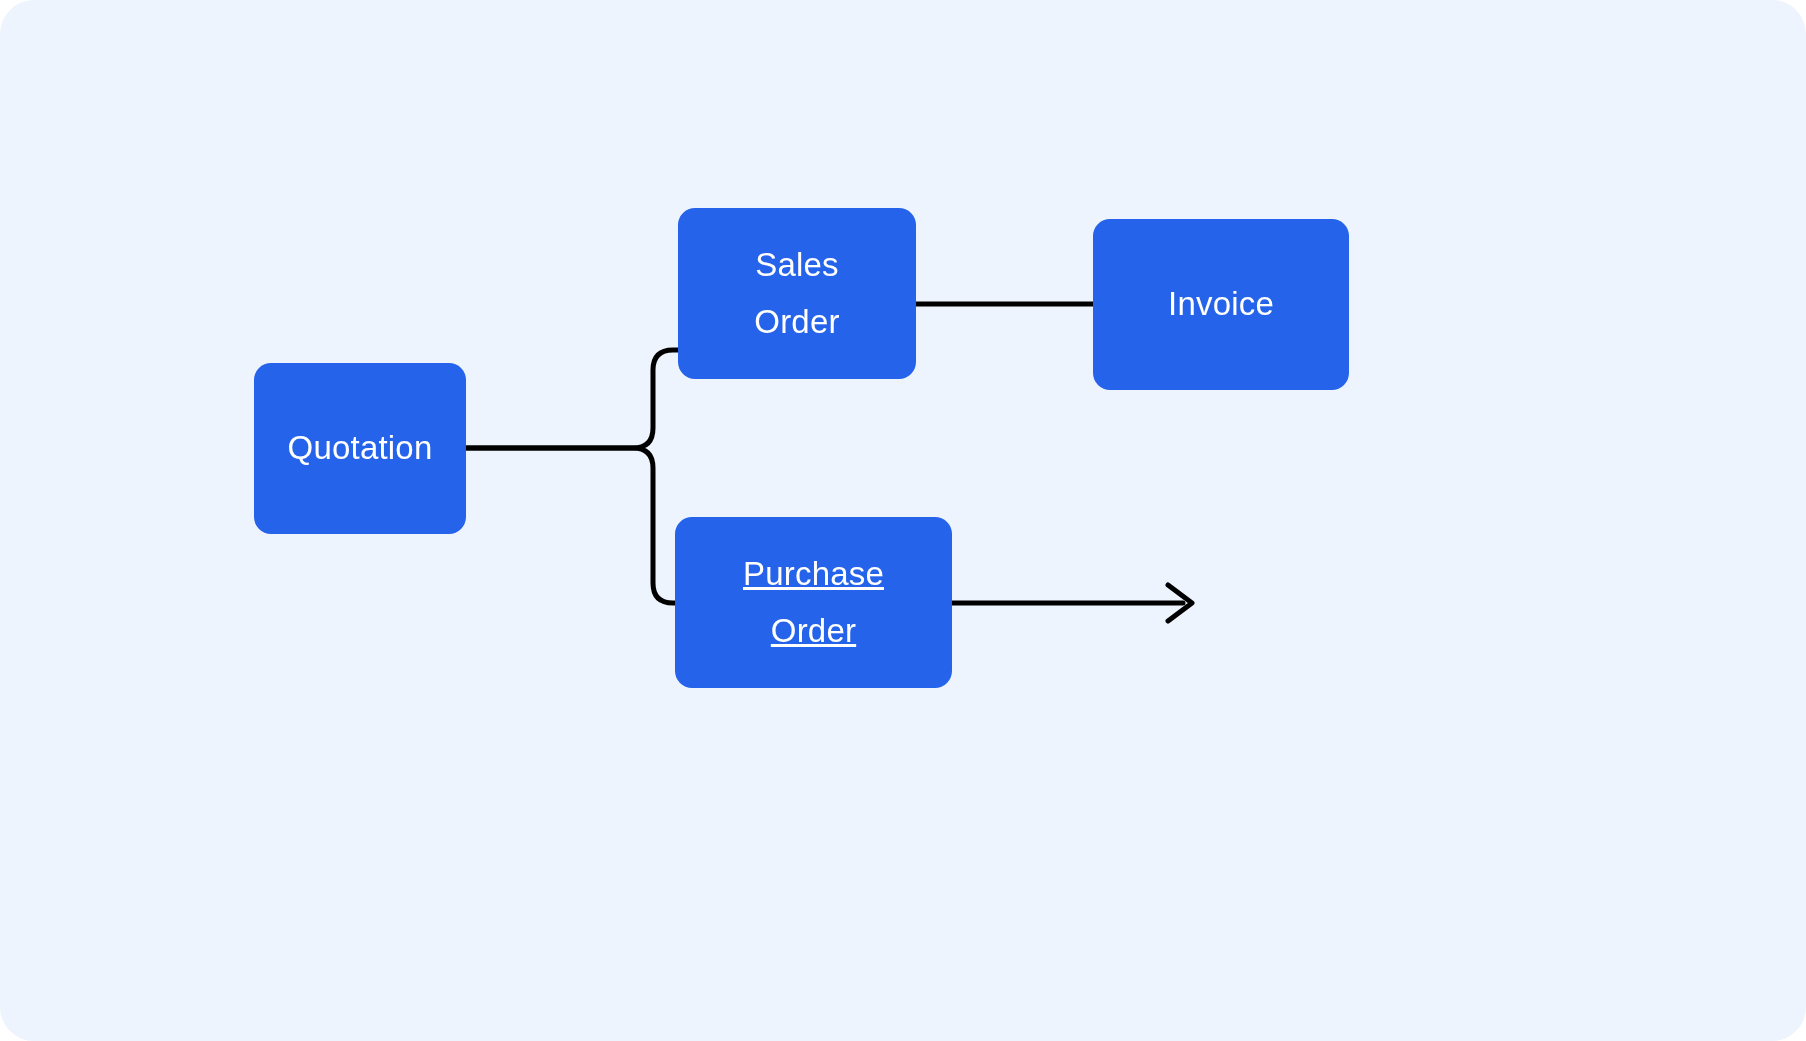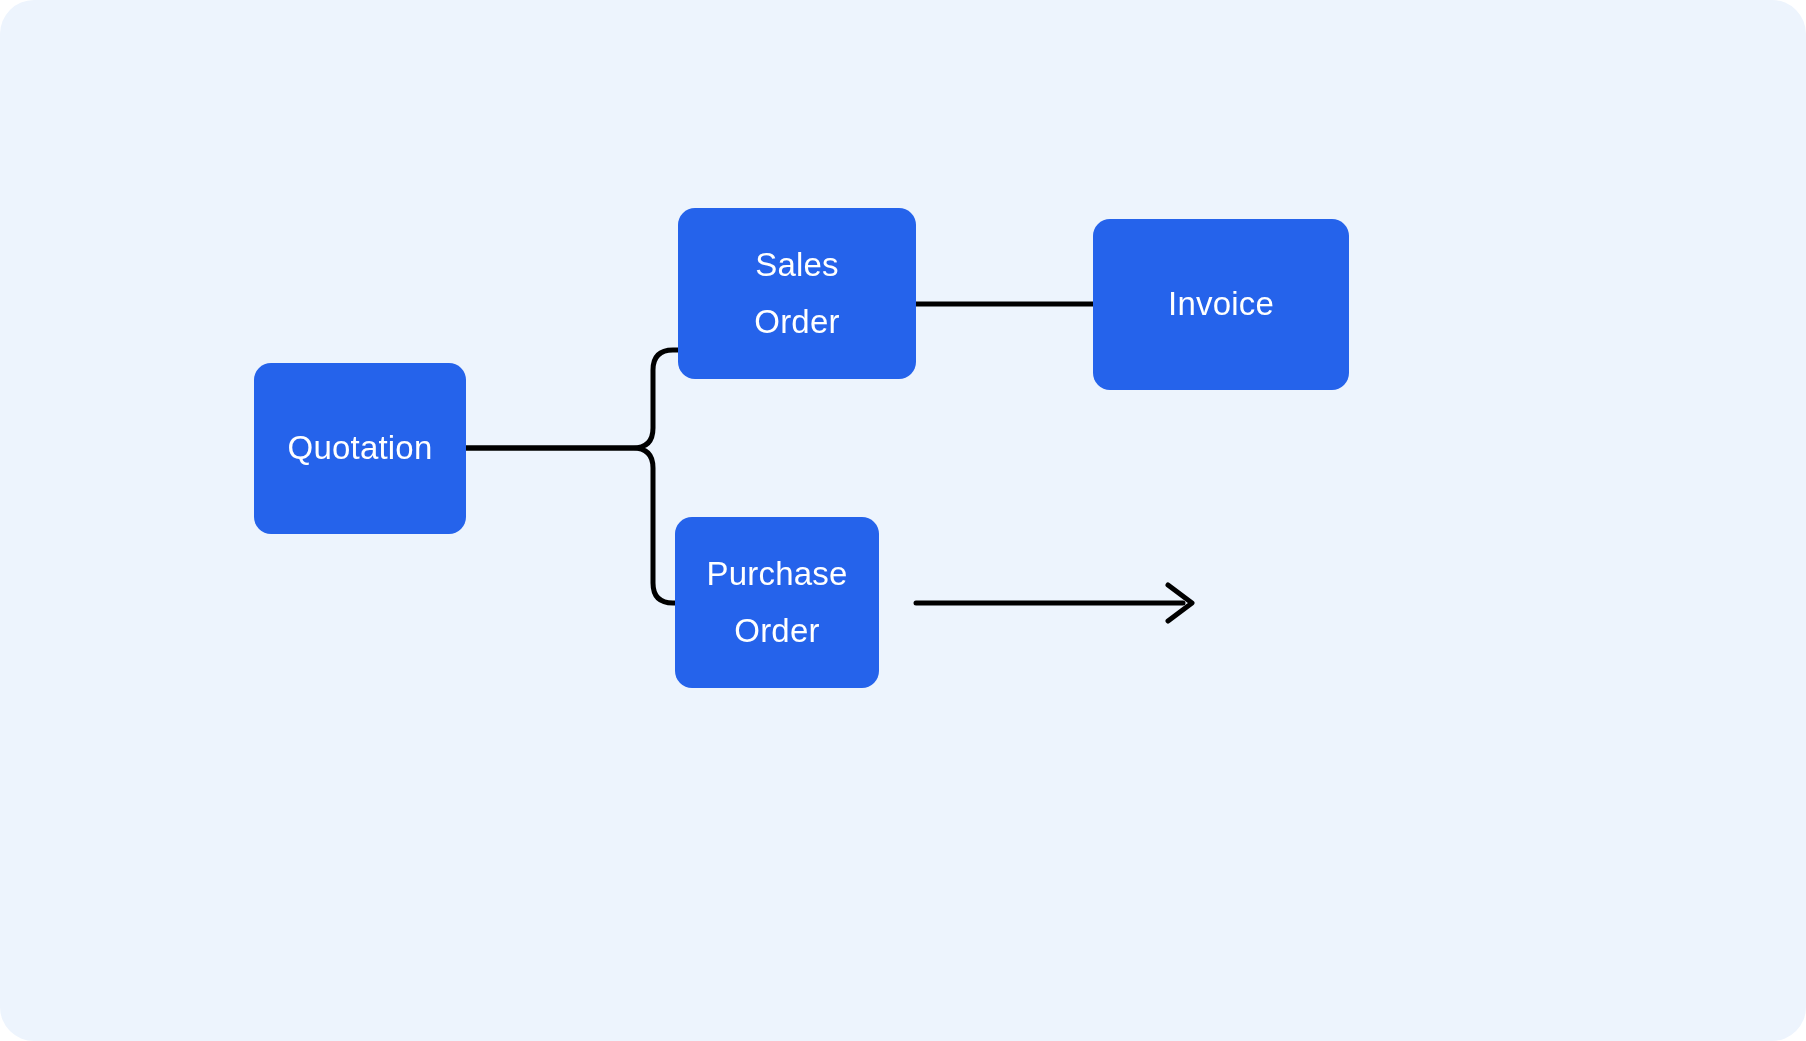--- a/index.html
+++ b/index.html
@@ -63,21 +63,21 @@
     letter-spacing: 0.2px;
     color: #ffffff;
     white-space: pre-line;
     padding: 0 10px;
   }
 
   
   #node-quotation      { left: 218px; top: 363px; width: 212px; height: 171px; margin-left: 36px; }
   #node-sales-order    { left: 678px; top: 208px; width: 238px; height: 171px; }
   #node-invoice        { left: 1093px; top: 219px; width: 256px; height: 171px; }
-  #node-purchase-order { left: 675px; top: 517px; width: 204px; height: 171px; }
+  #node-purchase-order { left: 675px; top: 517px; width: 277px; height: 171px; text-decoration: underline; }
   #node-bill           { left: 1093px; top: 517px; width: 256px; height: 171px; }
 </style>
 </head>
 <body>
 
 <div id="canvas">
 
   <div id="panel">
 
     <svg id="edges" viewBox="0 0 1806 1041" width="1806" height="1041" xmlns="http://www.w3.org/2000/svg">

